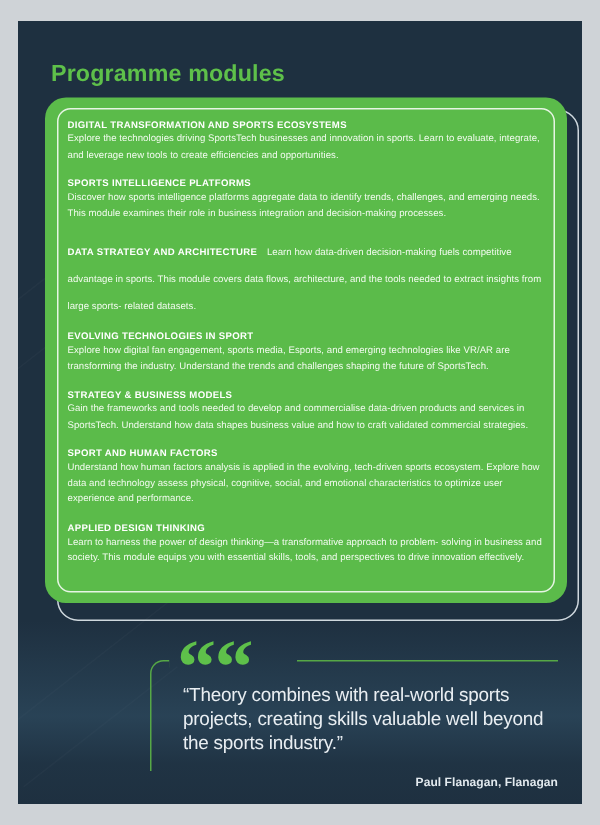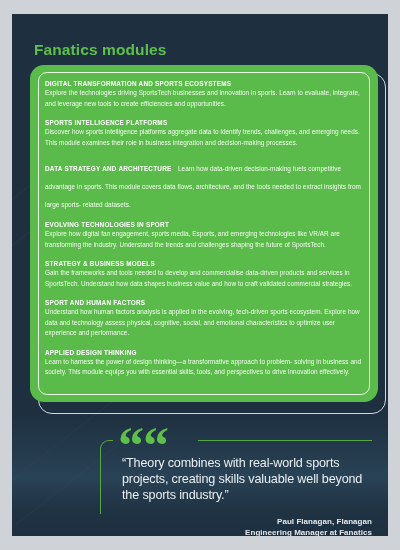--- a/index.html
+++ b/index.html
@@ -202,21 +202,21 @@
 
 <div id="page">
   <div class="panel">
 
     <div class="deco d1"></div>
     <div class="deco d2"></div>
     <div class="deco d3"></div>
     <div class="deco d4"></div>
     <div class="glow"></div>
 
-    <div class="page-title">Fanatics modules</div>
+    <div class="page-title">Programme modules</div>
 
     <div class="modules-wrap">
       <div class="outline"></div>
       <div class="modules-card">
         <div class="inner-rule"></div>
         <div class="modules-inner">
 
           <div class="module">
             <div class="mod-title">DIGITAL TRANSFORMATION AND SPORTS ECOSYSTEMS</div>
             <div class="mod-body">Explore the technologies driving SportsTech businesses and innovation in sports. Learn to evaluate, integrate, and leverage new tools to create efficiencies and opportunities.</div>
@@ -256,18 +256,17 @@
       </div>
     </div>
 
     <div class="quote-block">
       <div class="quote-bracket"></div>
       <div class="quote-rule"></div>
       <div class="quote-mark">““</div>
       <div class="quote-text">“Theory combines with real-world sports projects, creating skills valuable well beyond the sports industry.”</div>
       <div class="quote-attr">
         <div>Paul Flanagan, Flanagan</div>
-        <div>Engineering Manager at Fanatics</div>
       </div>
     </div>
 
   </div>
 </div>
 
 </body></html>

